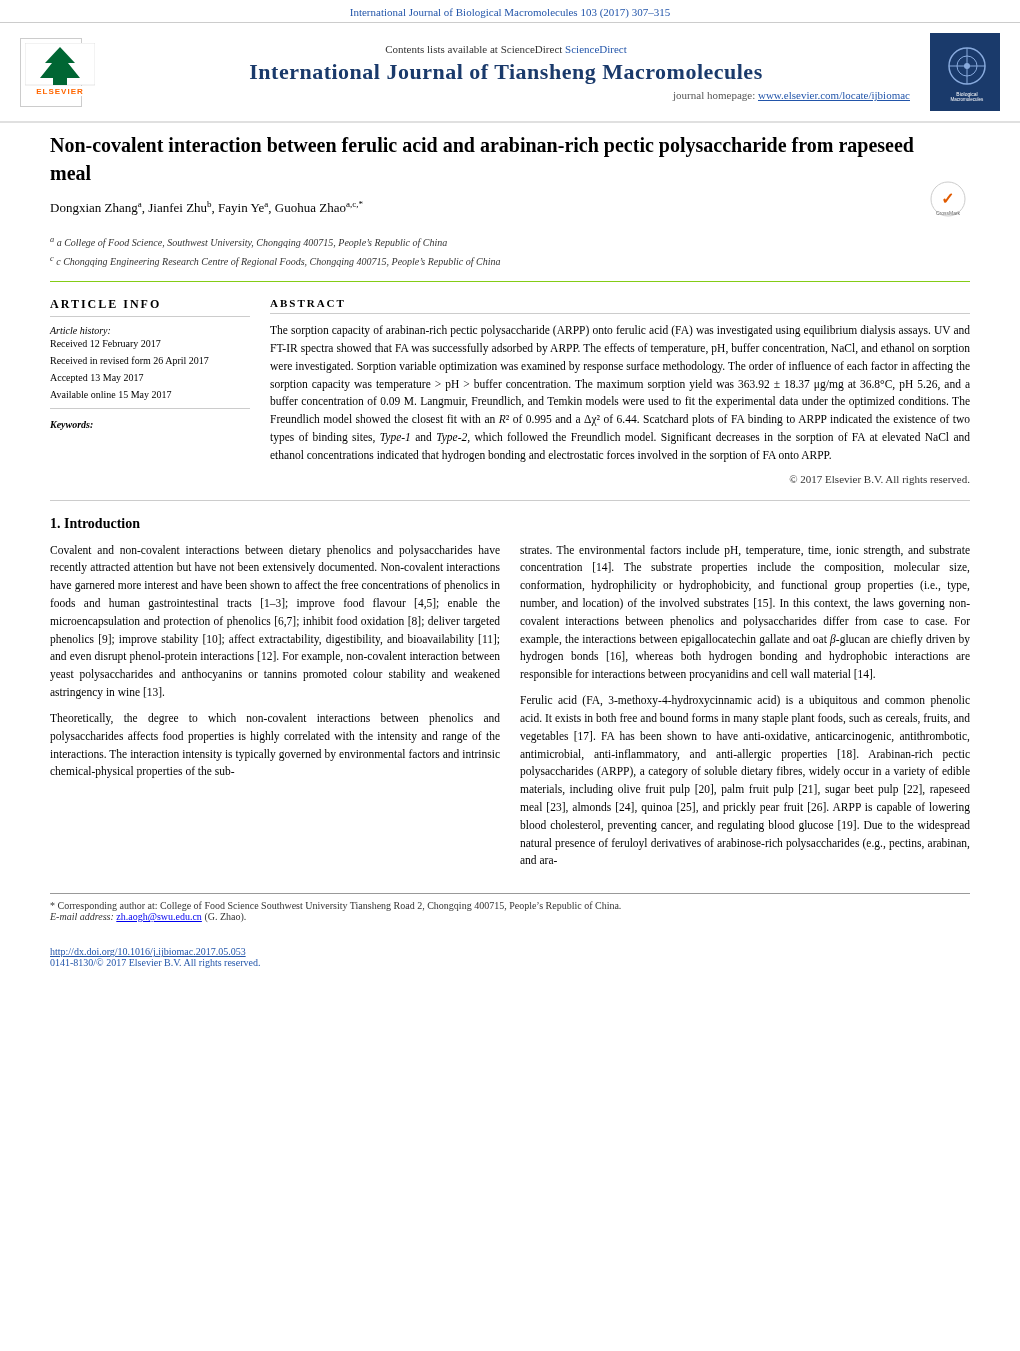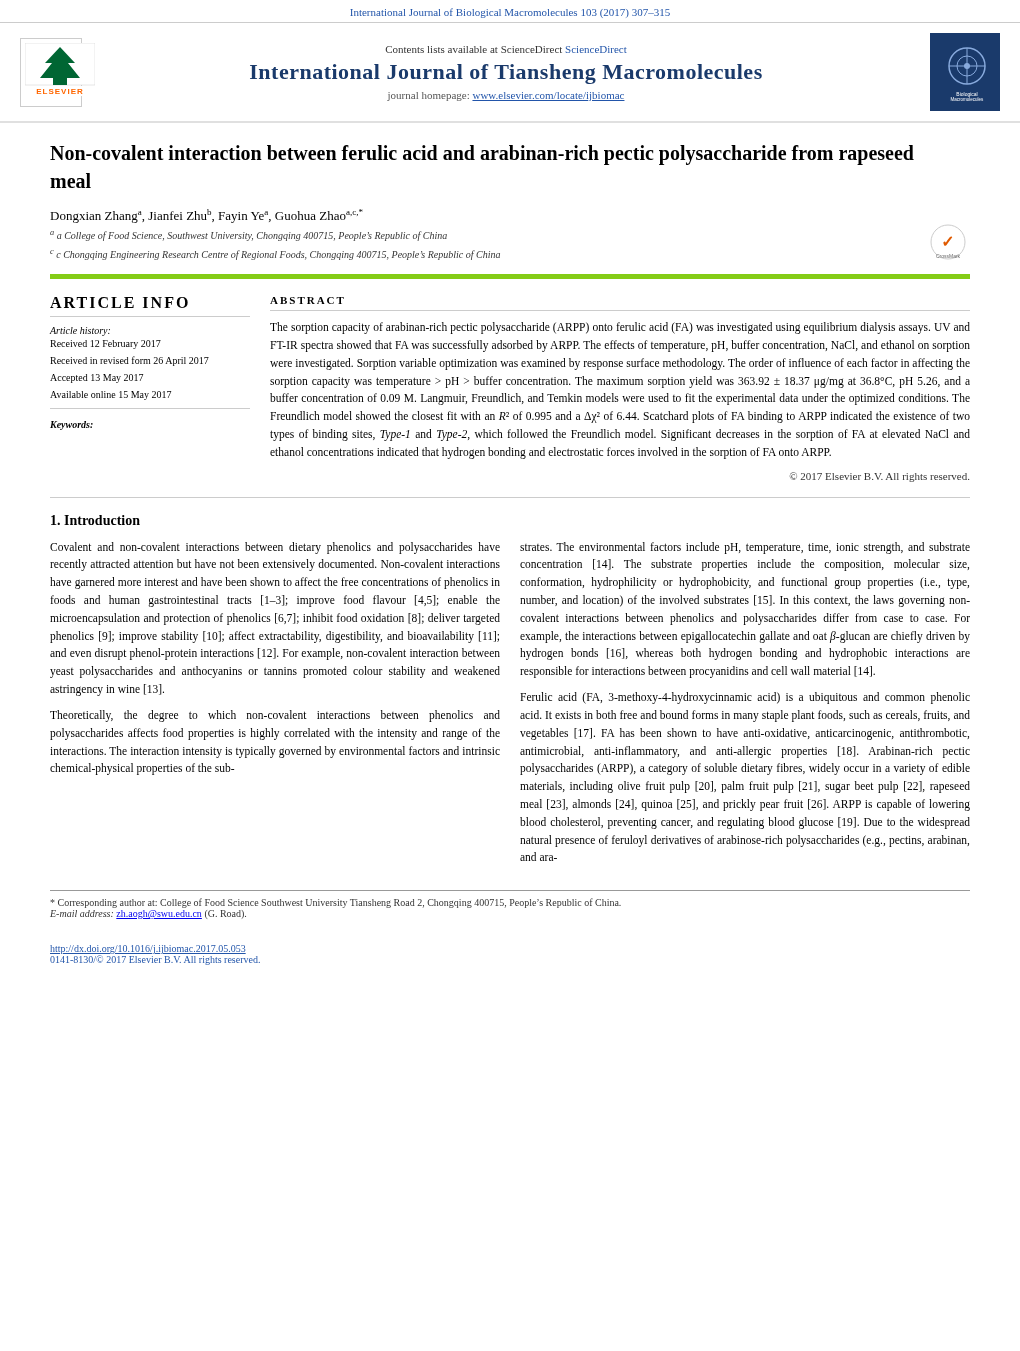--- a/index.html
+++ b/index.html
@@ -42,20 +42,21 @@
     .journal-title-main {
       font-size: 22px;
       font-weight: bold;
       color: #1a3a6b;
       letter-spacing: 0.5px;
     }
     .journal-homepage {
       font-size: 11px;
       color: #555;
       margin-top: 4px;
+      text-align: right;
     }
     .journal-homepage a { color: #2255aa; }
     .journal-logo-right {
       width: 70px;
       flex-shrink: 0;
       margin-left: 20px;
     }
     
     .elsevier-box {
       border: 1px solid #ccc;
@@ -71,38 +72,38 @@
       font-size: 7px;
       text-align: center;
       line-height: 1.3;
     }
     
     .article-content {
       padding: 0 50px;
     }
     .article-title-section {
       display: flex;
-      align-items: flex-end;
-      padding: 16px 0 10px;
-      border-bottom: 5px solid #84cc16;
+      align-items: center;
+      padding: 8px 0 10px;
+      border-bottom: 1px solid #84cc16;
     }
     .article-title-text {
       flex: 1;
     }
     .article-title {
       font-size: 20px;
       font-weight: bold;
       color: #000;
       line-height: 1.4;
       margin-bottom: 12px;
     }
     .authors {
       font-size: 13px;
       color: #000;
-      margin-bottom: 3px;
+      margin-bottom: 18px;
     }
     .authors sup { font-size: 9px; }
     .affiliations {
       font-size: 10px;
       color: #333;
       line-height: 1.5;
       font-style: italic;
     }
     .affiliations div { margin-bottom: 2px; }
     .crossmark {
@@ -120,21 +121,21 @@
       gap: 20px;
       padding: 15px 0;
       border-bottom: 1px solid #ccc;
     }
     .article-info {
       width: 200px;
       flex-shrink: 0;
       font-size: 11px;
     }
     .article-info h3 {
-      font-size: 16px;
+      font-size: 12px;
       letter-spacing: 2px;
       text-transform: uppercase;
       font-weight: bold;
       margin-bottom: 8px;
       border-bottom: 1px solid #ccc;
       padding-bottom: 4px;
     }
     .article-info-section { margin-bottom: 4px; }
     .info-label { font-style: italic; font-size: 10px; }
     .info-dates { font-size: 10px; line-height: 1.6; }
@@ -340,21 +341,21 @@
     </div>
   </div>
 
   <div class="footnote-section">
     <div>
       <span>* Corresponding author at: College of Food Science Southwest University Tiansheng Road 2, Chongqing 400715, People’s Republic of China.</span>
     </div>
     <div>
       <em>E-mail address:</em>
       <a href="#">zh.aogh@swu.edu.cn</a>
-      <span>(G. Road).</span>
+      <span>(G. Zhao).</span>
     </div>
   </div>
 
   <div class="doi-section">
     <a href="#">http://dx.doi.org/10.1016/j.ijbiomac.2017.05.053</a><br>
     <span>0141-8130/© 2017 Elsevier B.V. All rights reserved.</span>
   </div>
 
 </div>
 

